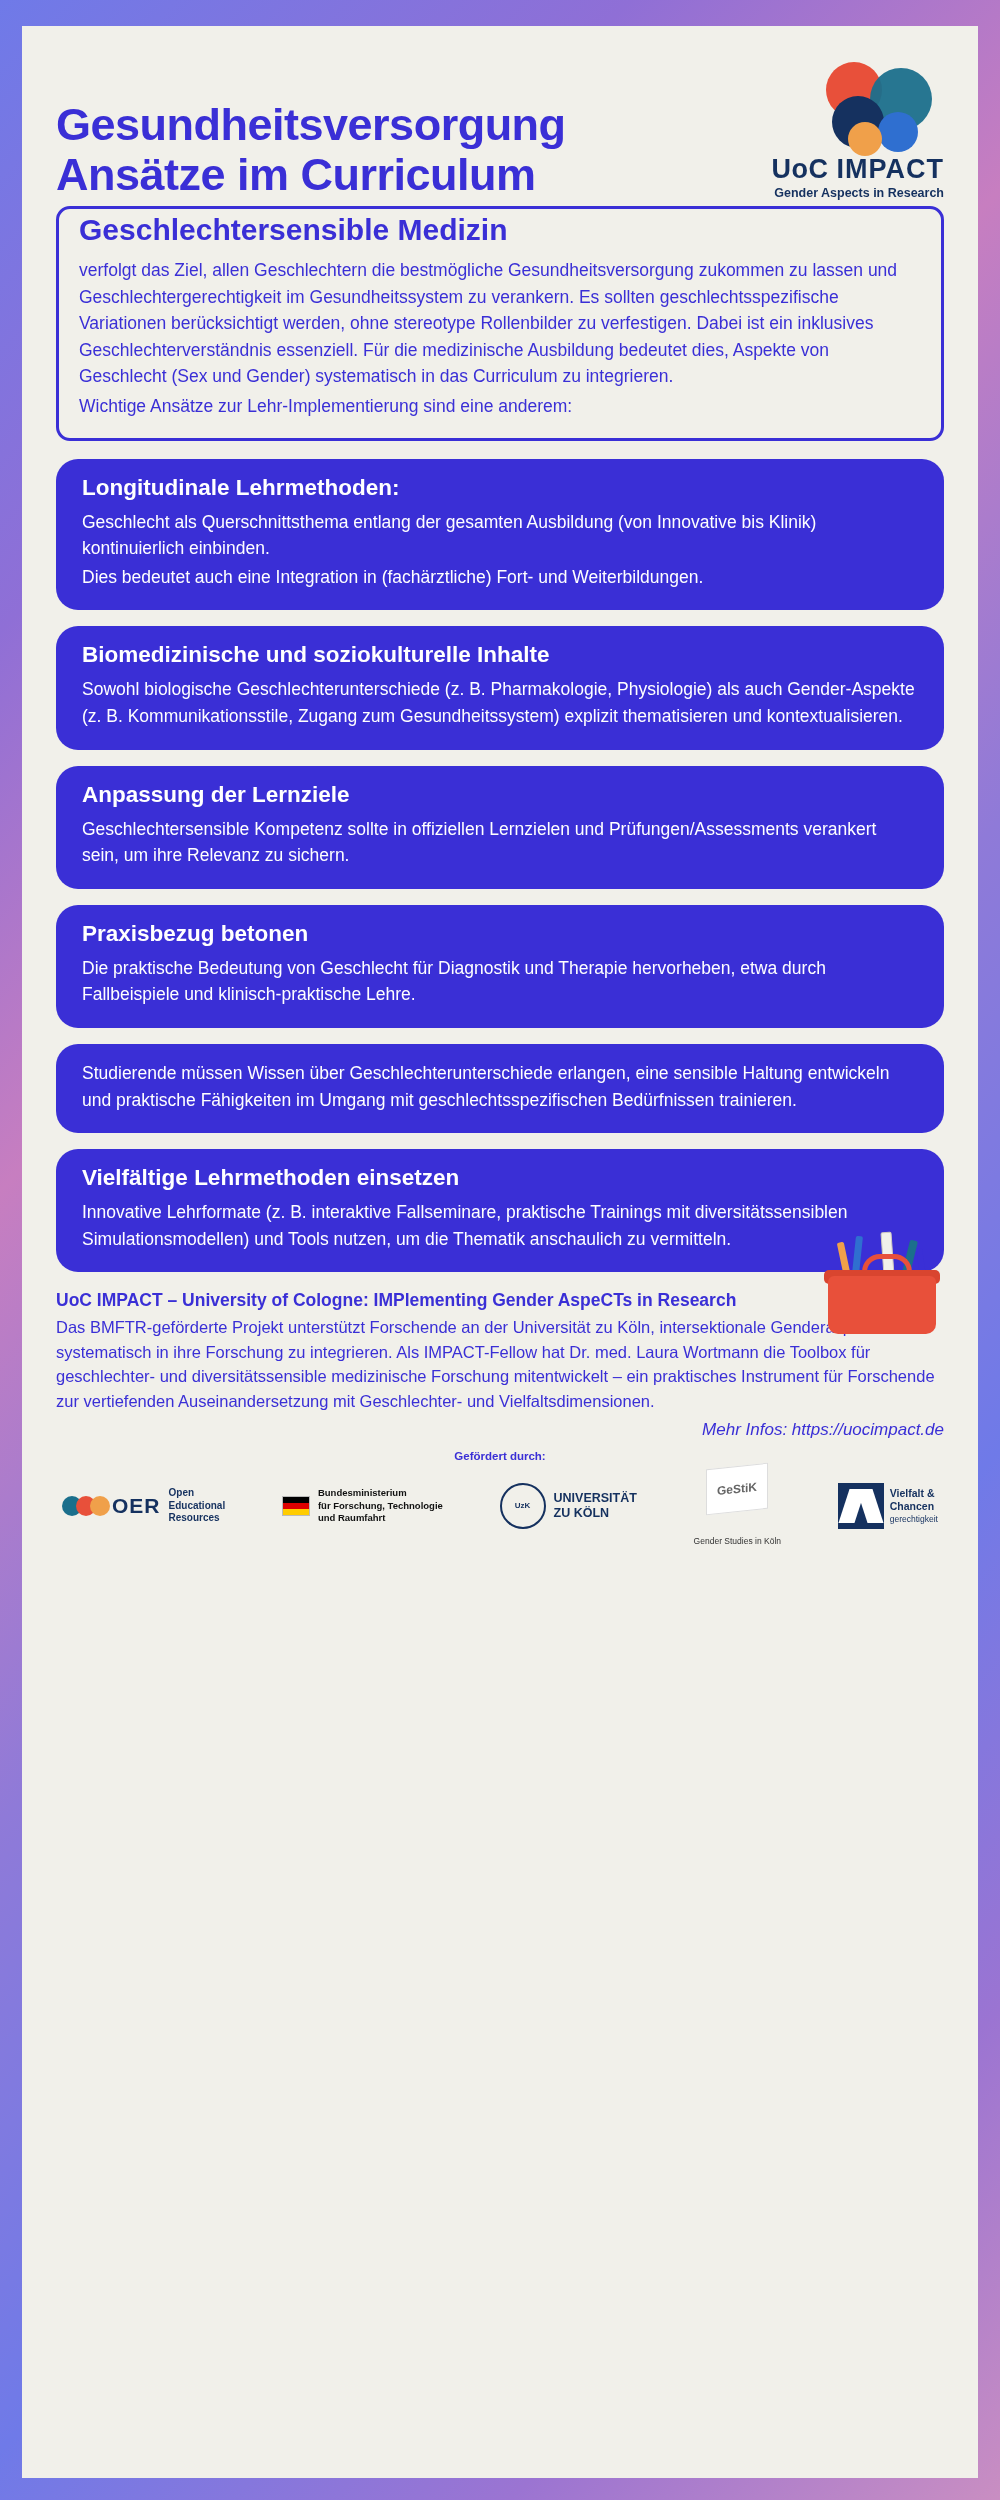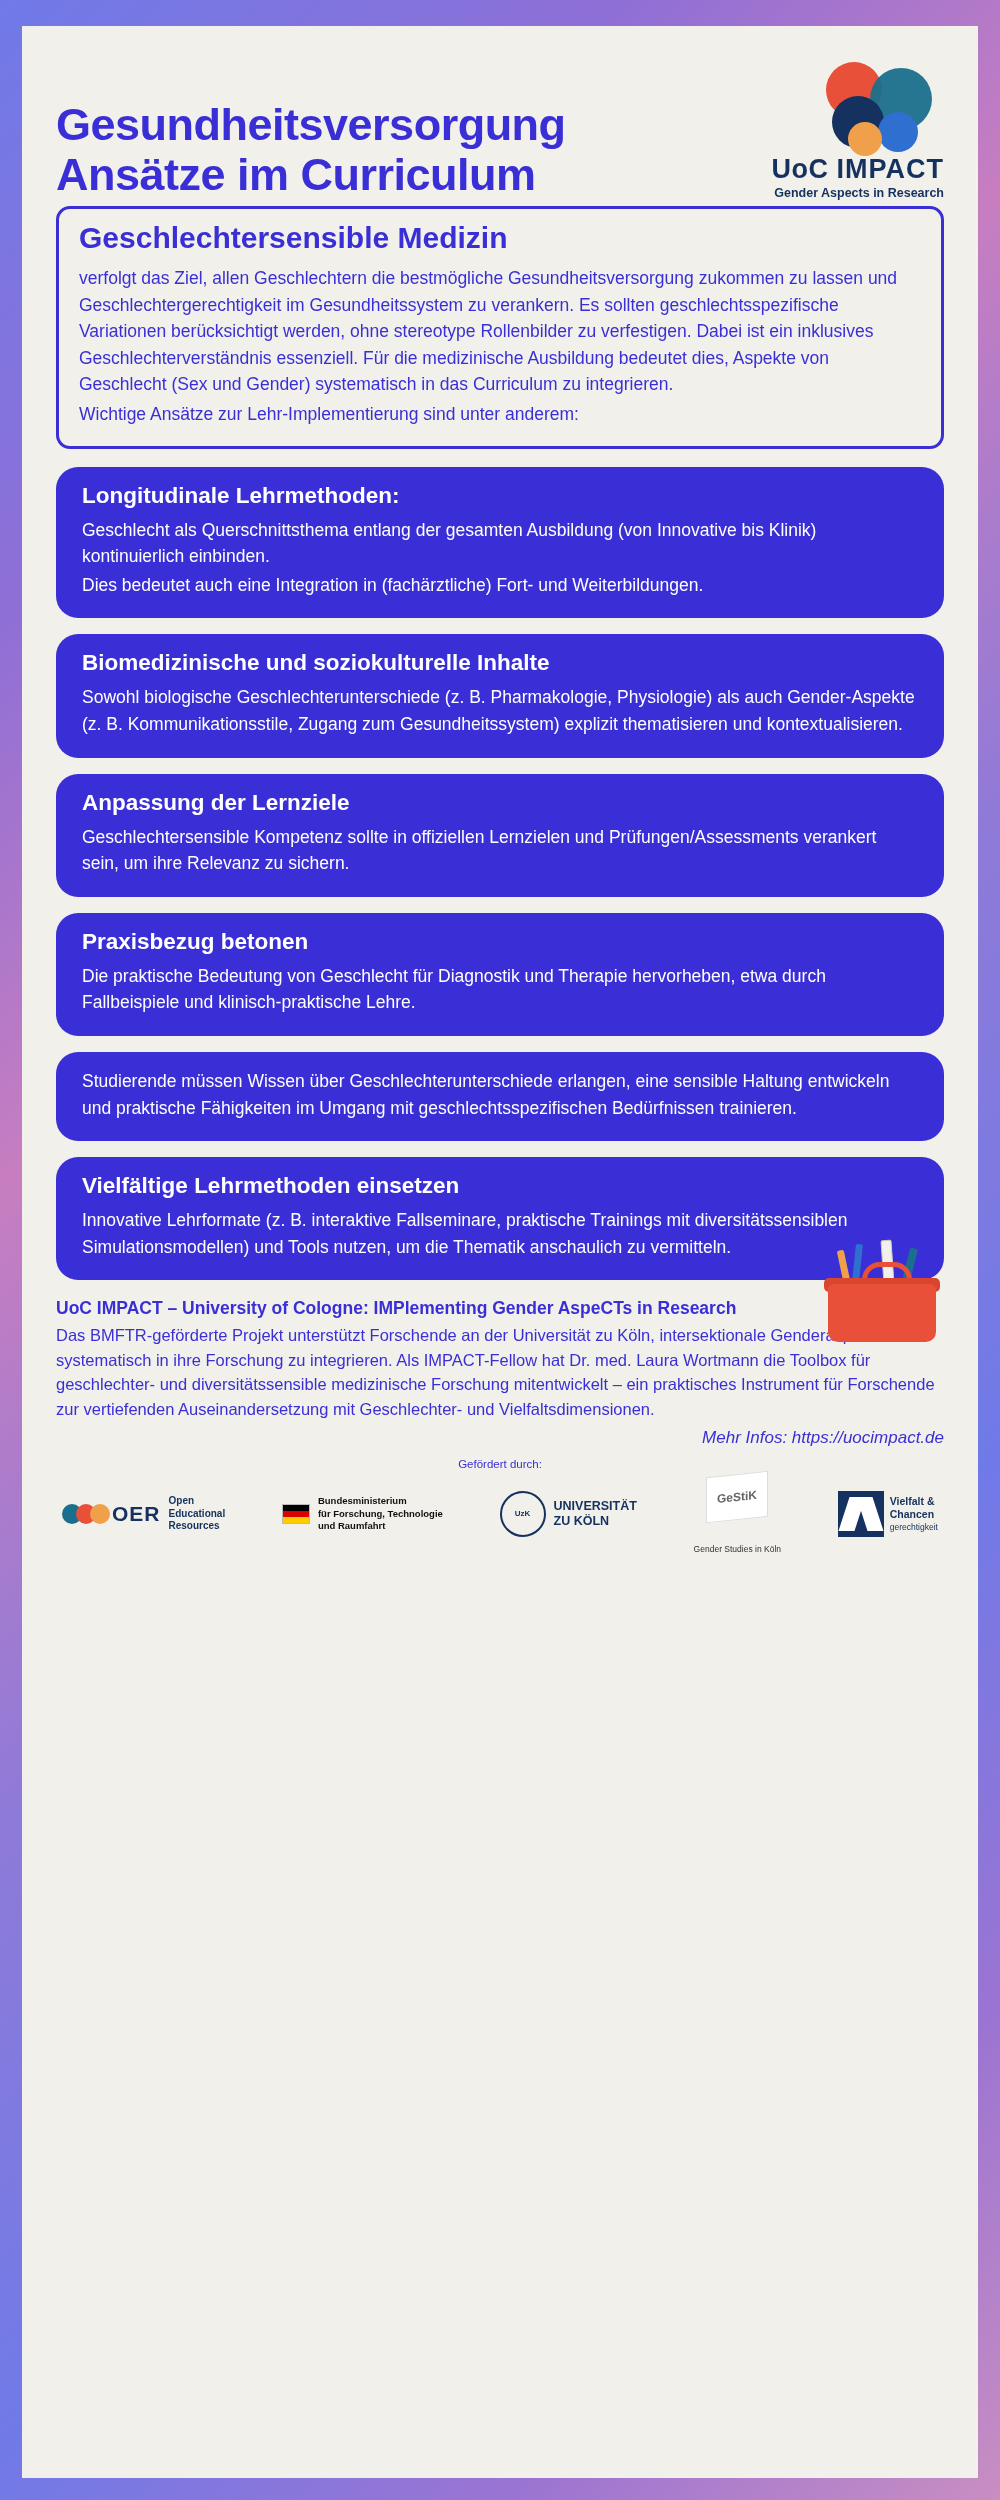--- a/index.html
+++ b/index.html
@@ -79,21 +79,21 @@
     color: #15315f;
     font-size: 12.5px;
     font-weight: bold;
     margin-top: 3px;
   }
 
   
   .intro {
     border: 3px solid #3a2fd6;
     border-radius: 14px;
-    padding: 12px 20px 18px 20px;
+    padding: 4px 20px 18px 20px;
     margin-top: 2px;
   }
   .intro h2 {
     margin: 0 0 10px 0;
     color: #3a2fd6;
     font-size: 30px;
     font-weight: bold;
   }
   .intro p {
     margin: 0;
@@ -191,20 +191,21 @@
   .t4 { left: 96px; top: 18px; width: 6px; height: 28px; background: #3a2fd6; transform: rotate(-8deg); }
   .t5 { left: 60px; top: 2px;  width: 9px; height: 42px; background: #f1f0ea; border: 1px solid #cfc9c0; transform: rotate(-4deg); }
 
   
   .funding {
     text-align: center;
     color: #3a2fd6;
     font-size: 11.5px;
     margin-top: 10px;
     margin-bottom: 4px;
+    font-weight: bold;
   }
   .logos {
     display: flex;
     align-items: center;
     justify-content: space-between;
     gap: 11px;
     padding: 0 6px 10px 6px;
   }
   .logo-item { display: flex; align-items: center; gap: 8px; }
 
@@ -275,21 +276,21 @@
           <span>UoC</span>
           <span class="impact">IMPACT</span>
         </div>
         <div class="logo-sub">Gender Aspects in Research</div>
       </div>
     </div>
 
     <div class="intro">
       <h2>Geschlechtersensible Medizin</h2>
       <p>verfolgt das Ziel, allen Geschlechtern die bestmögliche Gesundheitsversorgung zukommen zu lassen und Geschlechtergerechtigkeit im Gesundheitssystem zu verankern. Es sollten geschlechtsspezifische Variationen berücksichtigt werden, ohne stereotype Rollenbilder zu verfestigen. Dabei ist ein inklusives Geschlechterverständnis essenziell. Für die medizinische Ausbildung bedeutet dies, Aspekte von Geschlecht (Sex und Gender) systematisch in das Curriculum zu integrieren.</p>
-      <p class="last">Wichtige Ansätze zur Lehr-Implementierung sind unter anderem:</p>
+      <p class="last">Wichtige Ansätze zur Lehr-Implementierung sind eine anderem:</p>
     </div>
 
     <div class="cards">
 
       <div class="card">
         <h3>Longitudinale Lehrmethoden:</h3>
         <p>Geschlecht als Querschnittsthema entlang der gesamten Ausbildung (von Innovative bis Klinik) kontinuierlich einbinden.</p>
         <p>Dies bedeutet auch eine Integration in (fachärztliche) Fort- und Weiterbildungen.</p>
       </div>
 

